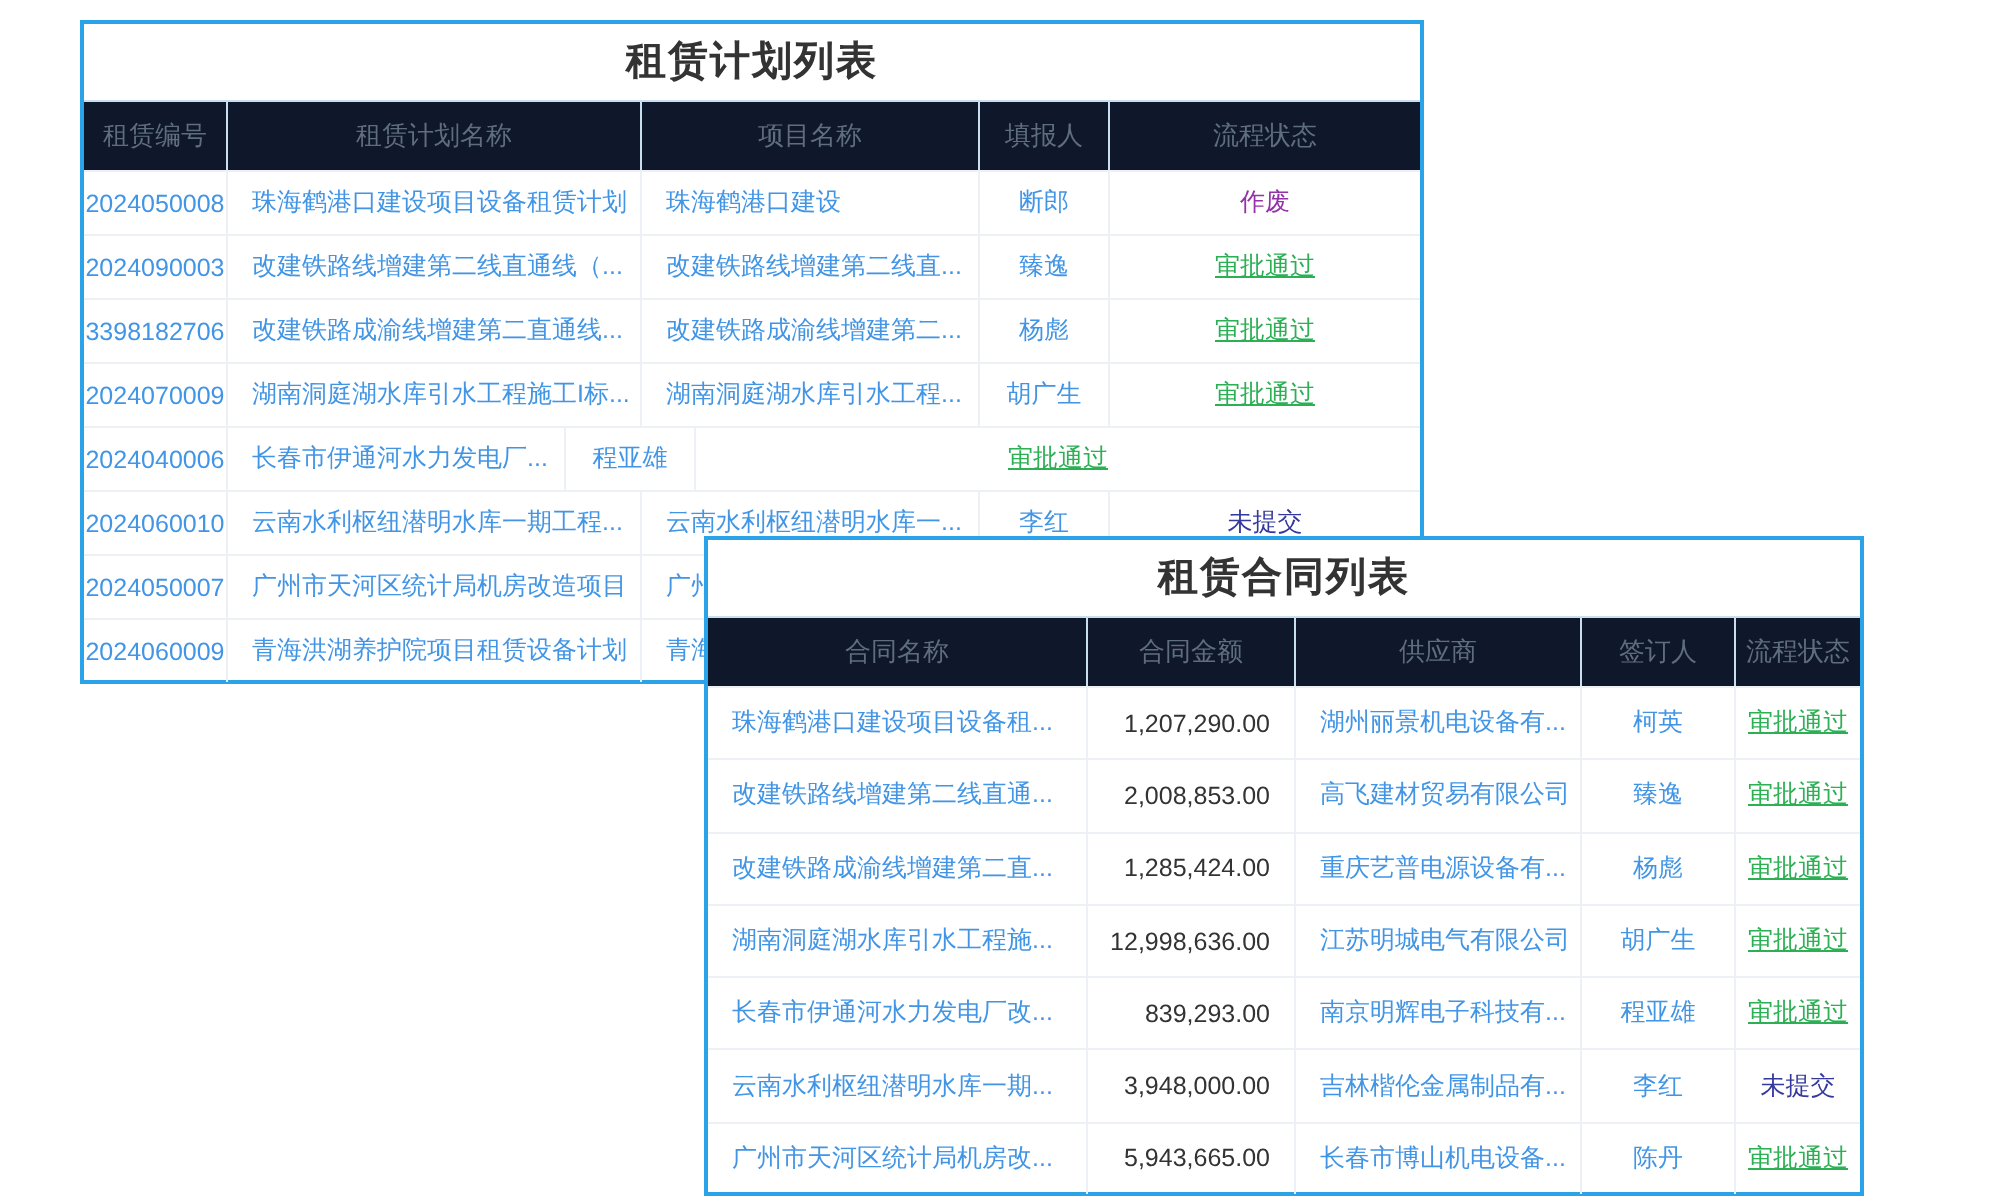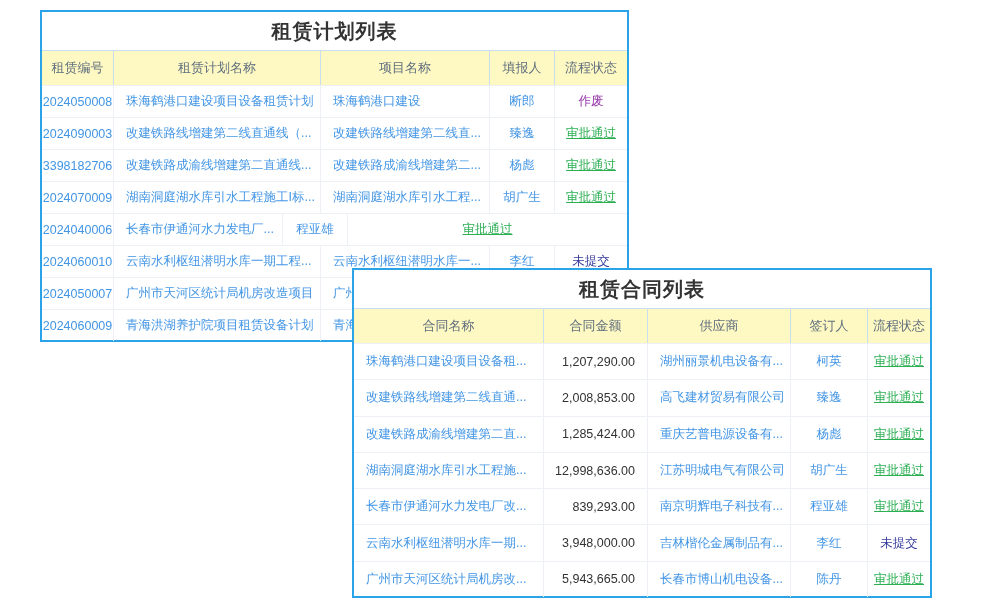--- a/index.html
+++ b/index.html
@@ -1,23 +1,23 @@
 <!DOCTYPE html>
 <html><head>
 <meta charset="utf-8">
 <style>
   html,body{margin:0;padding:0;background:#ffffff;}
   #stage{position:relative;width:1000px;height:600px;background:#ffffff;overflow:hidden;
          font-family:"Liberation Sans","DejaVu Sans",sans-serif;}
   .panel{position:absolute;background:#ffffff;border:2px solid #2ba3e8;box-sizing:border-box;}
-  #panel-plan{left:40px;top:10px;width:589px;height:332px;}
+  #panel-plan{left:40px;top:10px;width:672px;height:332px;}
   #panel-contract{left:352px;top:268px;width:580px;height:330px;}
   .panel-title{height:38px;line-height:38px;text-align:center;font-size:20px;font-weight:bold;
                color:#333333;letter-spacing:1px;}
-  .thead{display:flex;background:#fef9c3;border-top:1px solid #c9dff0;box-sizing:border-box;justify-content:flex-end;}
+  .thead{display:flex;background:#0f172a;border-top:1px solid #c9dff0;box-sizing:border-box;justify-content:flex-end;}
   .hcell{height:34px;line-height:33px;font-size:13px;color:#5f6e7e;text-align:center;
          box-sizing:border-box;border-right:1px solid #c9dff0;overflow:hidden;white-space:nowrap;}
   .hcell:last-child{border-right:none;}
   .trow{display:flex;border-top:1px solid #edf1f5;box-sizing:border-box;}
   .p1 .trow{height:32px;}
   .p2 .trow{height:36.3px;}
   .cell{display:flex;align-items:center;font-size:12.5px;color:#4295e5;
         padding:0 12px;box-sizing:border-box;border-right:1px solid #edf1f5;
         overflow:hidden;white-space:nowrap;}
   .cell:last-child{border-right:none;}

